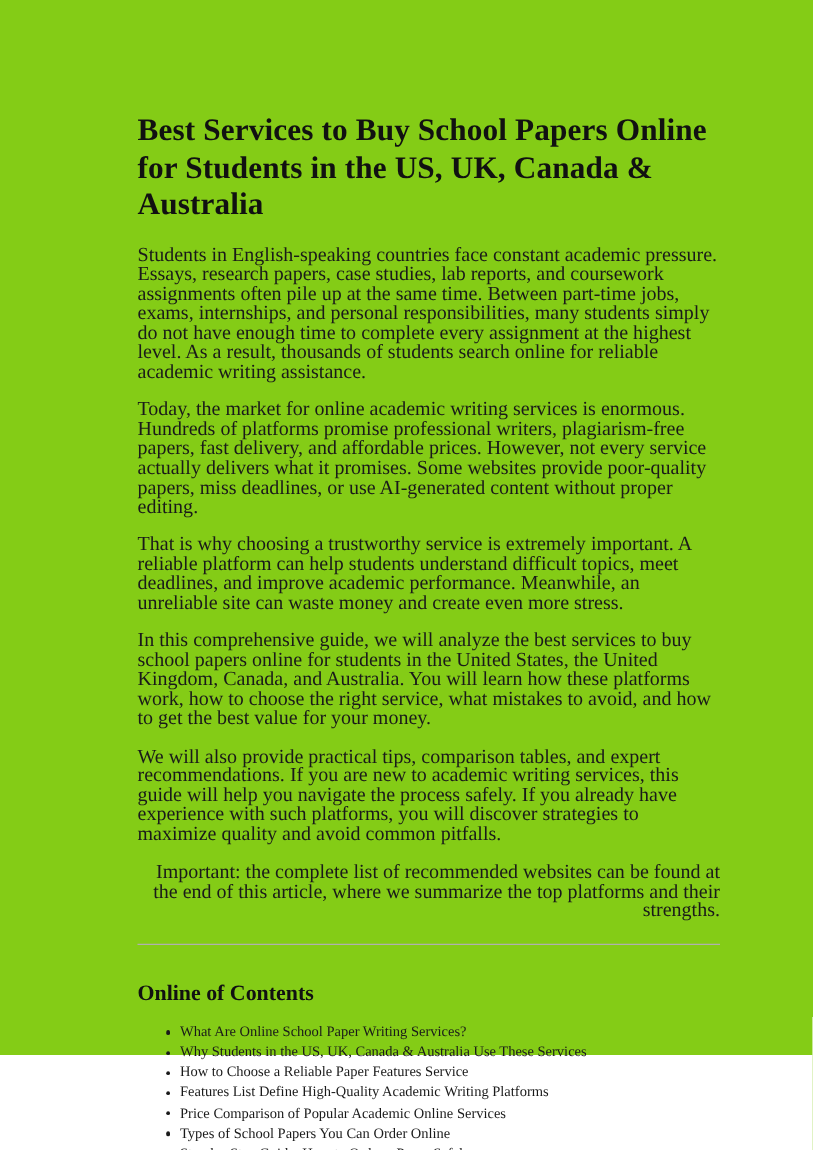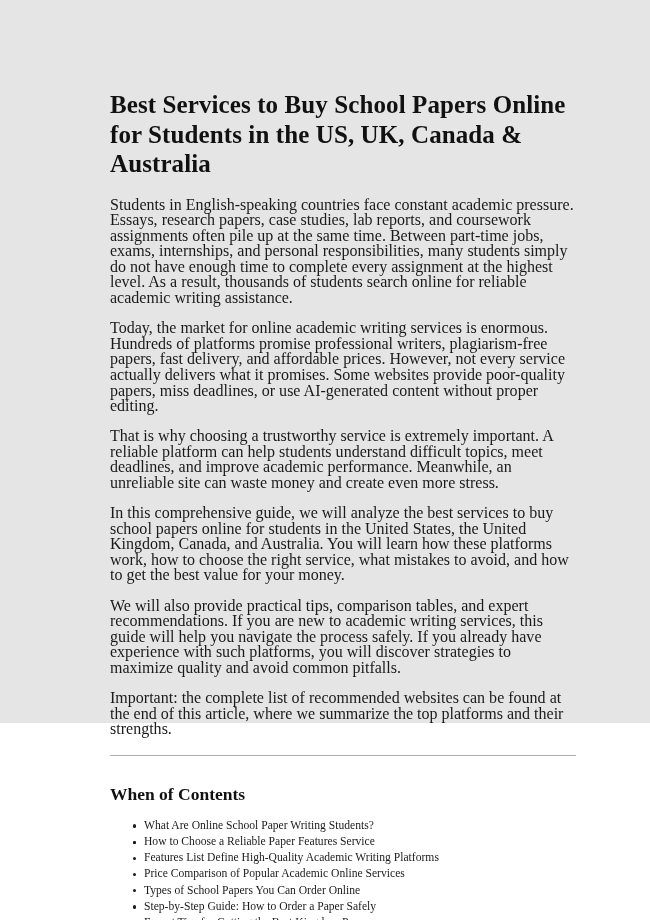--- a/index.html
+++ b/index.html
@@ -12,22 +12,22 @@
     width: 650px;
     height: 920px;
     overflow: hidden;
     font-family: "Liberation Serif", "DejaVu Serif", serif;
     color: #000000;
     -webkit-font-smoothing: antialiased;
   }
   .page {
     position: relative;
     width: 650px;
-    height: 723px;
-    background: #e5e5e5;
+    height: 844px;
+    background: #84cc16;
     box-sizing: border-box;
   }
   .content {
     position: absolute;
     left: 110px;
     top: 90px;
     width: 466px;
   }
   .doc-title {
     font-size: 25px;
@@ -40,20 +40,21 @@
   .para {
     font-size: 16px;
     line-height: 15.6px;
     margin: 0 0 14.5px 0;
     text-align: left;
     color: #1a1a1a;
     letter-spacing: 0.01px;
   }
   .para:last-of-type {
     margin-bottom: 16px;
+    text-align: right;
   }
   .divider {
     border: 0;
     border-top: 1.5px solid #b0b0b0;
     margin: 18px 0 0 0;
     width: 466px;
     height: 0;
   }
   .toc-heading {
     font-size: 17.5px;
@@ -100,29 +101,30 @@
     <p class="para">That is why choosing a trustworthy service is extremely important. A reliable platform can help students understand difficult topics, meet deadlines, and improve academic performance. Meanwhile, an unreliable site can waste money and create even more stress.</p>
 
     <p class="para">In this comprehensive guide, we will analyze the best services to buy school papers online for students in the United States, the United Kingdom, Canada, and Australia. You will learn how these platforms work, how to choose the right service, what mistakes to avoid, and how to get the best value for your money.</p>
 
     <p class="para">We will also provide practical tips, comparison tables, and expert recommendations. If you are new to academic writing services, this guide will help you navigate the process safely. If you already have experience with such platforms, you will discover strategies to maximize quality and avoid common pitfalls.</p>
 
     <p class="para">Important: the complete list of recommended websites can be found at the end of this article, where we summarize the top platforms and their strengths.</p>
 
     <hr class="divider">
 
-    <h2 class="toc-heading">When of Contents</h2>
+    <h2 class="toc-heading">Online of Contents</h2>
 
     <ul class="toc-list">
       <li class="toc-item">
         <span class="bullet-dot"></span>
-        <span>What Are Online School Paper Writing Students?</span>
+        <span>What Are Online School Paper Writing Services?</span>
       </li>
       <li class="toc-item">
         <span class="bullet-dot"></span>
+        <span>Why Students in the US, UK, Canada &amp; Australia Use These Services</span>
       </li>
       <li class="toc-item">
         <span class="bullet-dot"></span>
         <span>How to Choose a Reliable Paper Features Service</span>
       </li>
       <li class="toc-item">
         <span class="bullet-dot"></span>
         <span>Features List Define High-Quality Academic Writing Platforms</span>
       </li>
       <li class="toc-item">

